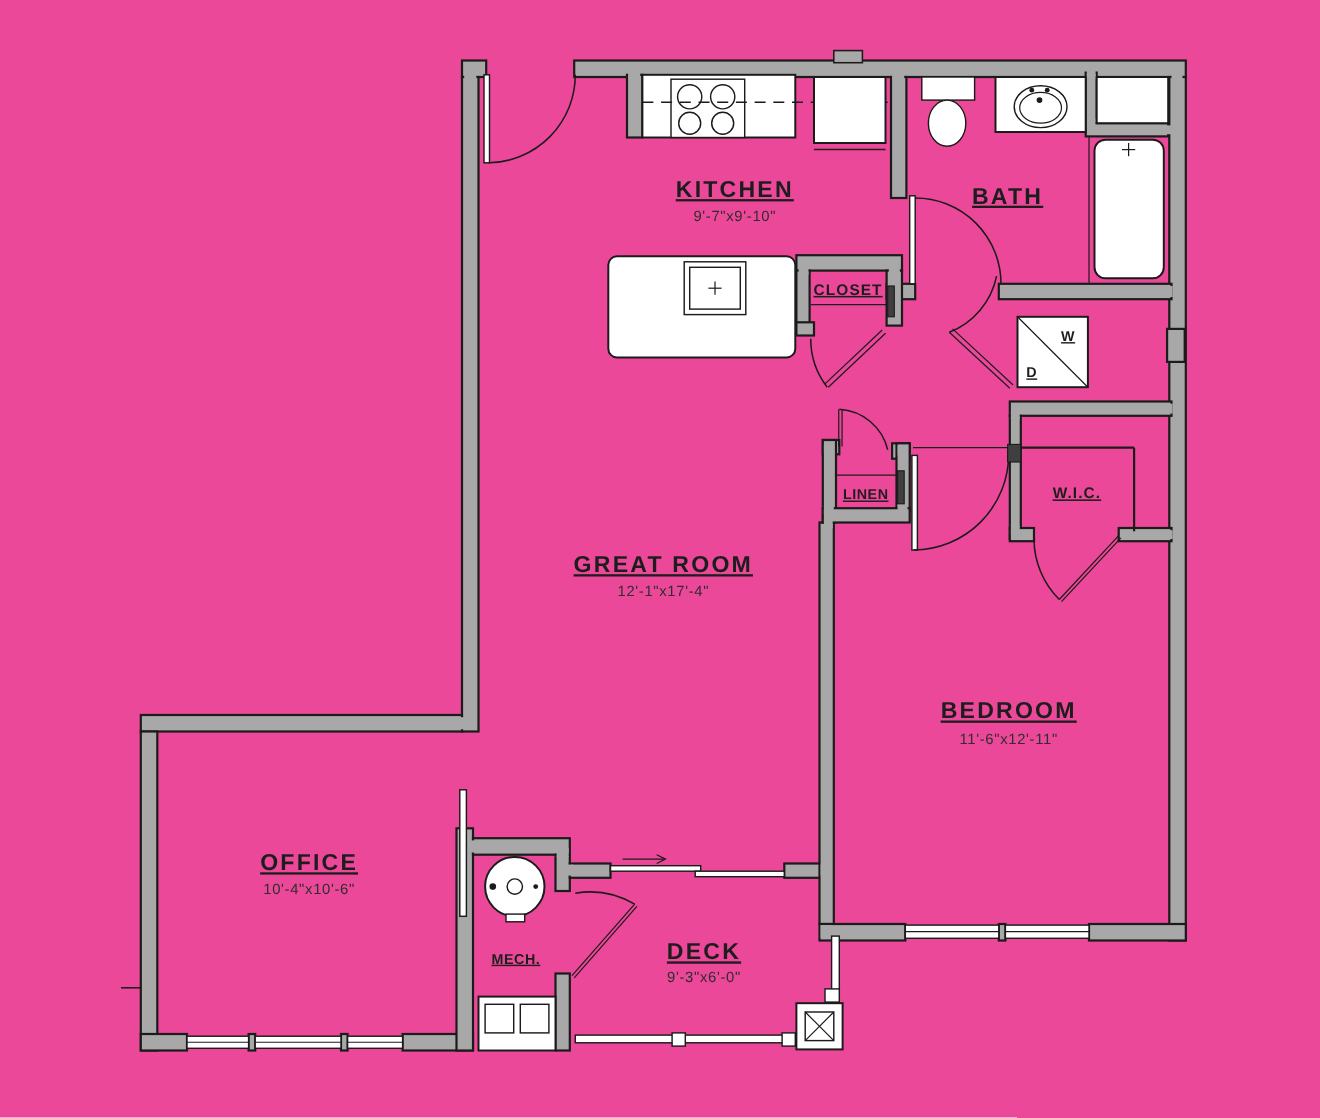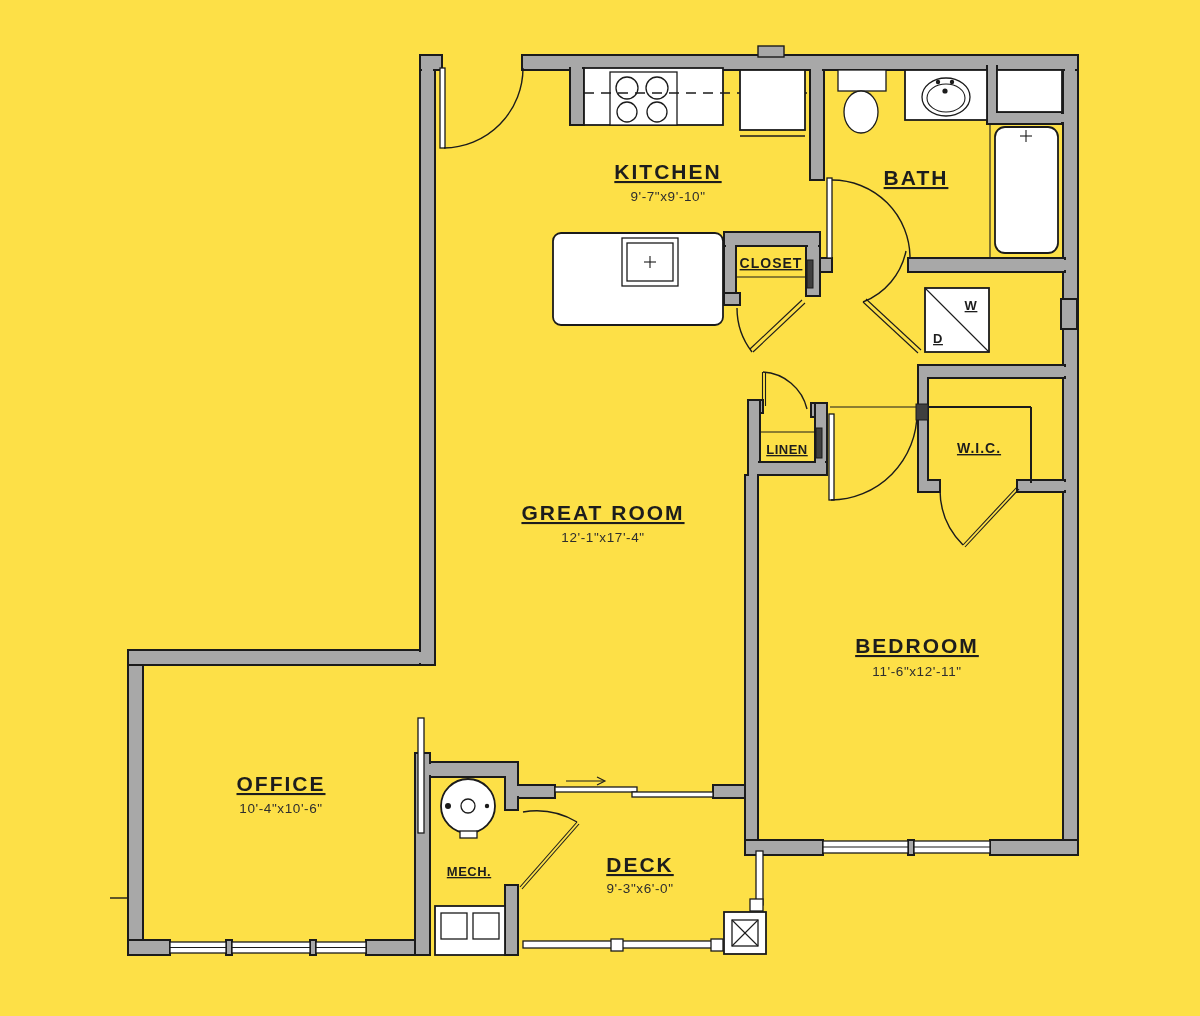--- a/index.html
+++ b/index.html
@@ -1,16 +1,16 @@
 <!DOCTYPE html>
 <html><head>
 <meta charset="utf-8">
 <style>
   html,body{margin:0;padding:0;background:#ffffff;}
-  .stage{width:1200px;height:1016px;position:relative;background:#fde047;
+  .stage{width:1200px;height:1016px;position:relative;background:#ec4899;
          font-family:"Liberation Sans", sans-serif;}
   svg{display:block;}
   .wall{fill:#a8a8a8;stroke:#1b1b1b;stroke-width:2;}
   .patch{fill:#a8a8a8;stroke:none;}
   .fx{fill:#ffffff;stroke:#1b1b1b;stroke-width:1.8;}
   .fx2{fill:#ffffff;stroke:#1b1b1b;stroke-width:1.3;}
   .ln{stroke:#1b1b1b;stroke-width:1.4;fill:none;}
   .thin{stroke:#1b1b1b;stroke-width:1.1;fill:none;}
   .arc{stroke:#1b1b1b;stroke-width:1.4;fill:none;}
   .dash{stroke:#1b1b1b;stroke-width:1.4;fill:none;stroke-dasharray:10 7;}

